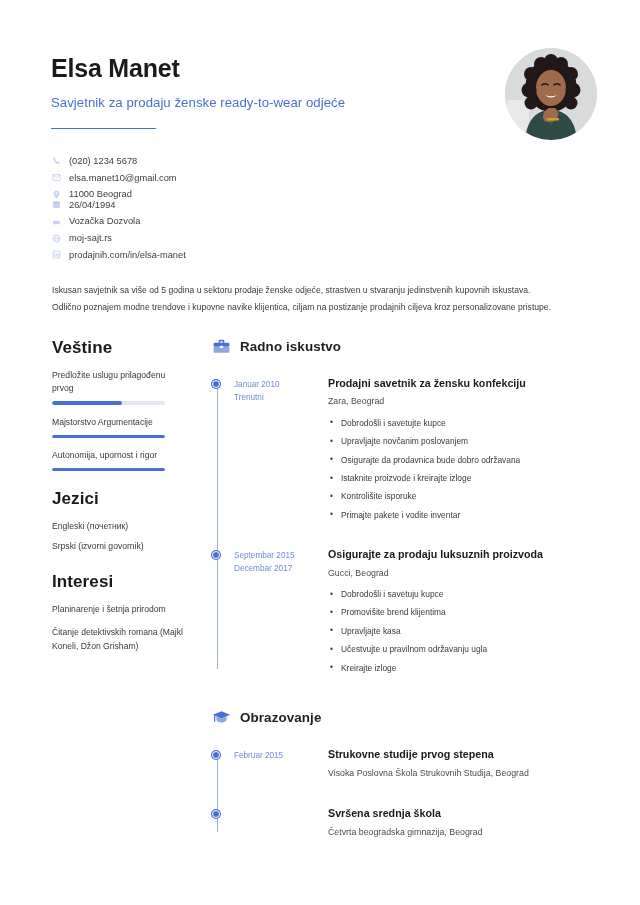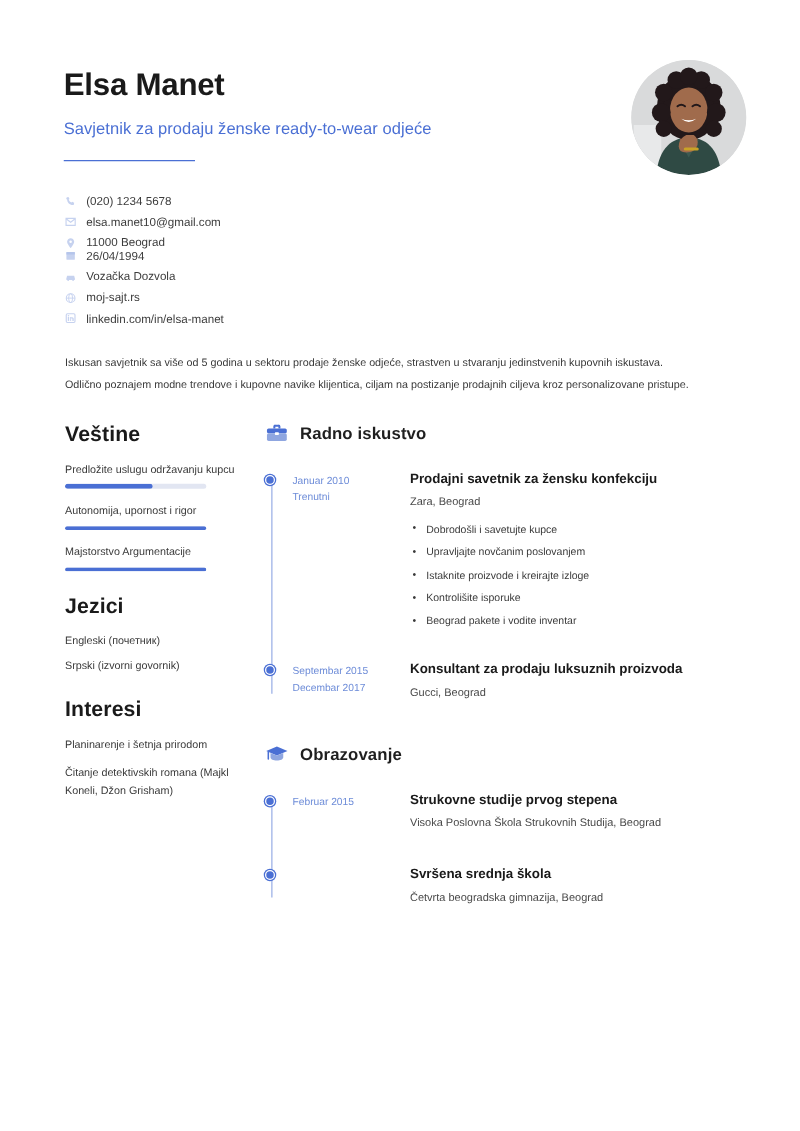--- a/index.html
+++ b/index.html
@@ -337,50 +337,50 @@
       </div>
       <div class="contact-row">
         <span class="c-icon">
           <svg viewBox="0 0 16 16">
               <rect x="1.8" y="1.8" width="12.4" height="12.4" rx="1.6" fill="none" stroke="#8fa6e0" stroke-width="1.6"></rect>
               <rect x="4" y="6.4" width="1.9" height="5.6"></rect>
               <circle cx="4.95" cy="4.5" r="1.1"></circle>
               <path d="M7.4 12V6.4h1.8v0.9 a2 2 0 0 1 3.2 1.6 V12 h-1.9 V9.2 a0.9 0.9 0 0 0-1.8 0 V12Z"></path>
             </svg>
         </span>
-        <span>linkedin.com/in/elsa-manet</span>
+        <span>prodajnih.com/in/elsa-manet</span>
       </div>
     </div>
   </div>
 
   <div class="summary">
     <div>Iskusan savjetnik sa više od 5 godina u sektoru prodaje ženske odjeće, strastven u stvaranju jedinstvenih kupovnih iskustava.</div>
     <div>Odlično poznajem modne trendove i kupovne navike klijentica, ciljam na postizanje prodajnih ciljeva kroz personalizovane pristupe.</div>
   </div>
 
   <div class="body">
 
     <div class="sidebar">
 
       <div class="side-h">Veštine</div>
 
       <div class="skill">
-        <div class="skill-label">Predložite uslugu održavanju kupcu</div>
+        <div class="skill-label">Predložite uslugu prilagođenu prvog</div>
         <div class="bar-track">
           <div class="bar-fill" style="width: 62%;"></div>
         </div>
       </div>
       <div class="skill">
-        <div class="skill-label">Autonomija, upornost i rigor</div>
+        <div class="skill-label">Majstorstvo Argumentacije</div>
         <div class="bar-track">
           <div class="bar-fill" style="width: 100%;"></div>
         </div>
       </div>
       <div class="skill">
-        <div class="skill-label">Majstorstvo Argumentacije</div>
+        <div class="skill-label">Autonomija, upornost i rigor</div>
         <div class="bar-track">
           <div class="bar-fill" style="width: 100%;"></div>
         </div>
       </div>
 
       <div class="side-h spaced">Jezici</div>
       <div class="side-item">Engleski (почетник)</div>
       <div class="side-item">Srpski (izvorni govornik)</div>
 
       <div class="side-h spaced">Interesi</div>
@@ -410,36 +410,44 @@
           <div class="dates">
             <div>Januar 2010</div>
             <div>Trenutni</div>
           </div>
           <div class="entry-body">
             <div class="role">Prodajni savetnik za žensku konfekciju</div>
             <div class="org">Zara, Beograd</div>
             <ul class="bullets">
               <li>Dobrodošli i savetujte kupce</li>
               <li>Upravljajte novčanim poslovanjem</li>
+              <li>Osigurajte da prodavnica bude dobro održavana</li>
               <li>Istaknite proizvode i kreirajte izloge</li>
               <li>Kontrolišite isporuke</li>
-              <li>Beograd pakete i vodite inventar</li>
+              <li>Primajte pakete i vodite inventar</li>
             </ul>
           </div>
         </div>
 
         <div class="entry">
           <div class="dot"></div>
           <div class="dates">
             <div>Septembar 2015</div>
             <div>Decembar 2017</div>
           </div>
           <div class="entry-body">
-            <div class="role">Konsultant za prodaju luksuznih proizvoda</div>
+            <div class="role">Osigurajte za prodaju luksuznih proizvoda</div>
             <div class="org">Gucci, Beograd</div>
+            <ul class="bullets">
+              <li>Dobrodošli i savetuju kupce</li>
+              <li>Promovišite brend klijentima</li>
+              <li>Upravljajte kasa</li>
+              <li>Učestvujte u pravilnom održavanju ugla</li>
+              <li>Kreirajte izloge</li>
+            </ul>
           </div>
         </div>
       </div>
 
       <div class="sec-head edu-gap">
         <span class="sec-icon">
           <svg viewBox="0 0 20 18">
             <path d="M10 2.4 19 6.2 10 10 1 6.2Z" fill="#4a6fd4"></path>
             <path d="M4.6 7.8 v3.6 c0 1.7 2.4 2.8 5.4 2.8 s5.4 -1.1 5.4 -2.8 V7.8 L10 10Z" fill="#8fa6e0"></path>
             <rect x="2.1" y="6.2" width="1.3" height="7.4" rx="0.6" fill="#4a6fd4"></rect>

